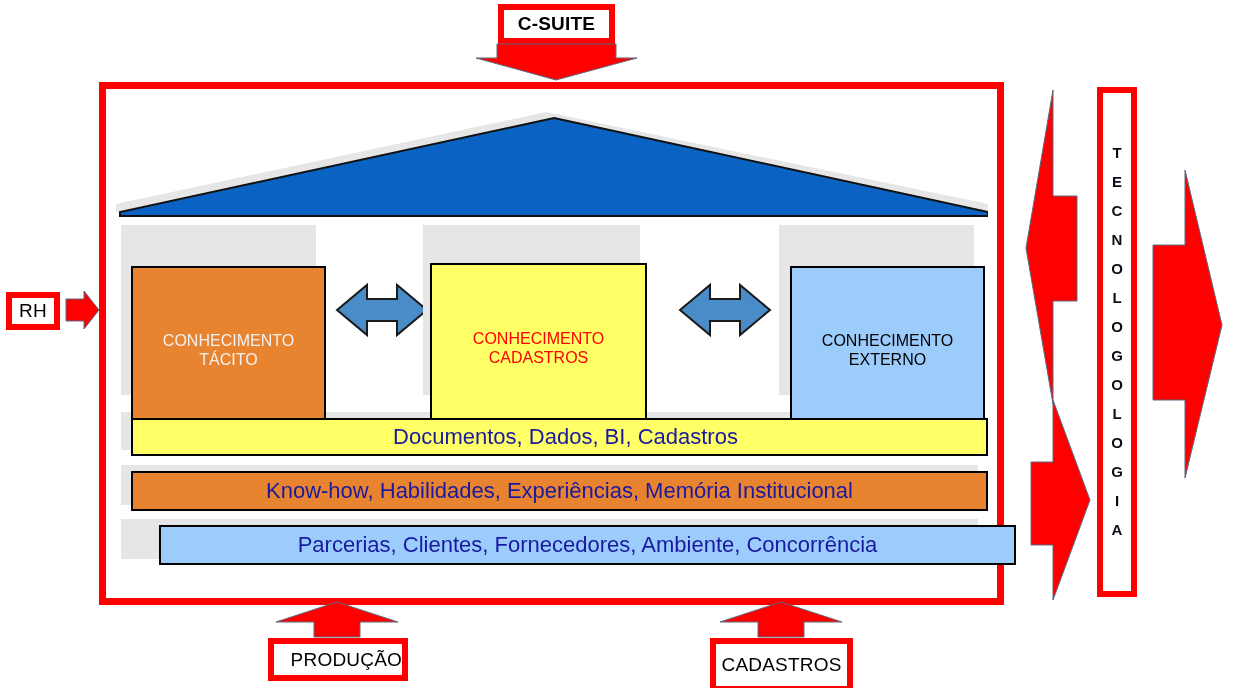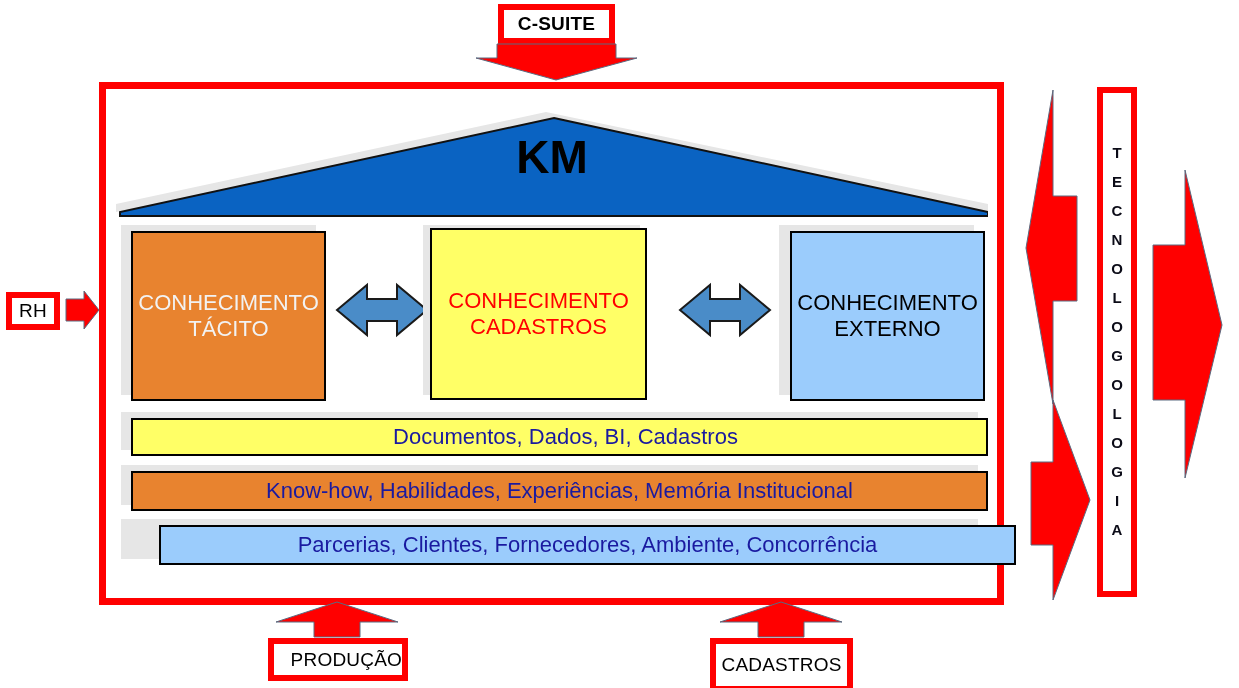--- a/index.html
+++ b/index.html
@@ -59,23 +59,24 @@
   
   .kbox {
     position: absolute;
     box-sizing: border-box;
     border: 2px solid #000000;
     display: flex;
     align-items: center;
     justify-content: center;
     text-align: center;
     line-height: 1.18;
-    font-size: 22px;
+    font-size: 16px;
     font-family: "Liberation Sans", sans-serif;
     z-index: 3;
+    margin-top: 35px;
   }
   .kbox-shadow {
     position: absolute;
     background: #E6E6E6;
     z-index: 2;
   }
 
   
   .hbar {
     position: absolute;
@@ -157,23 +158,20 @@
   <div id="house-frame"></div>
 
   <div id="roof-wrap">
     <svg width="872" height="105" viewBox="0 0 872 105">
 
       <polygon points="0,92 430,0 872,92 872,100 430,10 0,100" fill="#E6E6E6"></polygon>
       <polygon points="8,95 438,6 866,95 866,100 438,14 8,100" fill="#E6E6E6"></polygon>
 
       <polygon points="438,6 872,100 872,104 4,104 4,100" fill="#0A63C2" stroke="#111111" stroke-width="2"></polygon>
     </svg>
-    <div class="abs" style="left:0; top:18px; width:872px; text-align:center;
-                            font-size:46px; font-weight:bold; color:#000000;
-                            font-family:'Liberation Sans', sans-serif;">KM</div>
   </div>
 
   <div class="kbox-shadow" style="left:121px; top:225px; width:195px; height:170px;"></div>
   <div class="kbox-shadow" style="left:423px; top:225px; width:217px; height:170px;"></div>
   <div class="kbox-shadow" style="left:779px; top:225px; width:195px; height:170px;"></div>
 
   <div class="kbox" id="kbox-tacito" style="left:131px; top:231px; width:195px; height:170px; background:#E8832F; color:#F2F2F2;">
     <div>
       <div>CONHECIMENTO</div>
       <div>TÁCITO</div>

